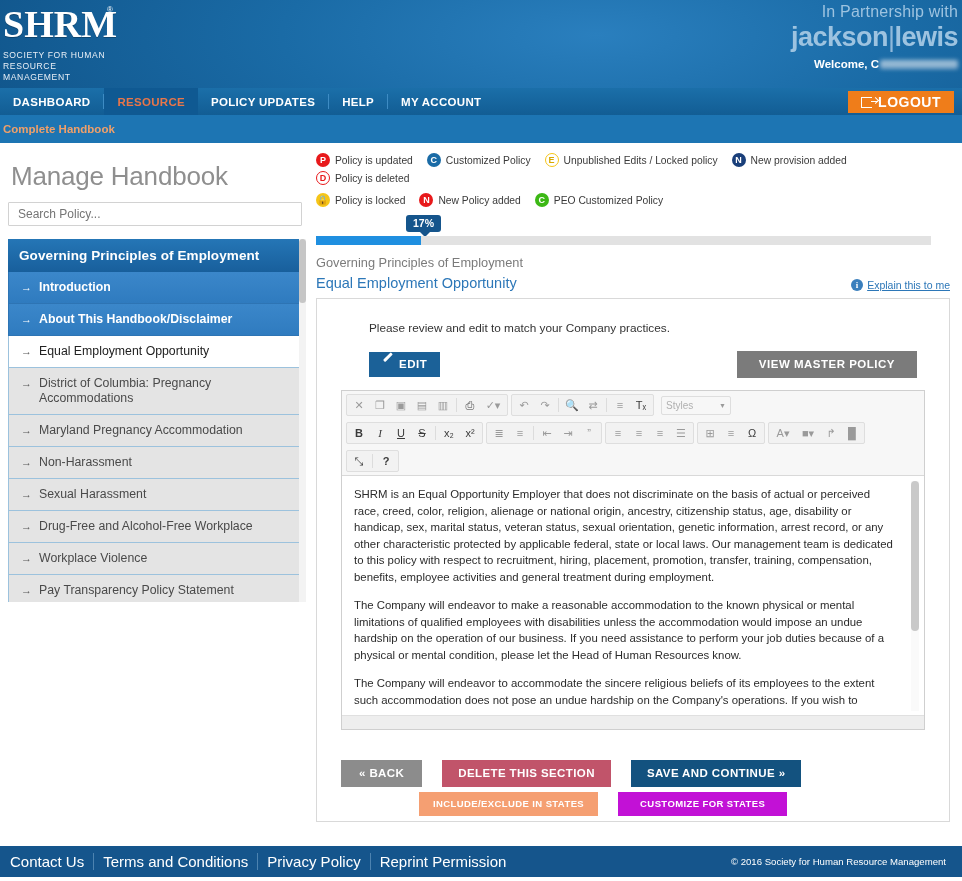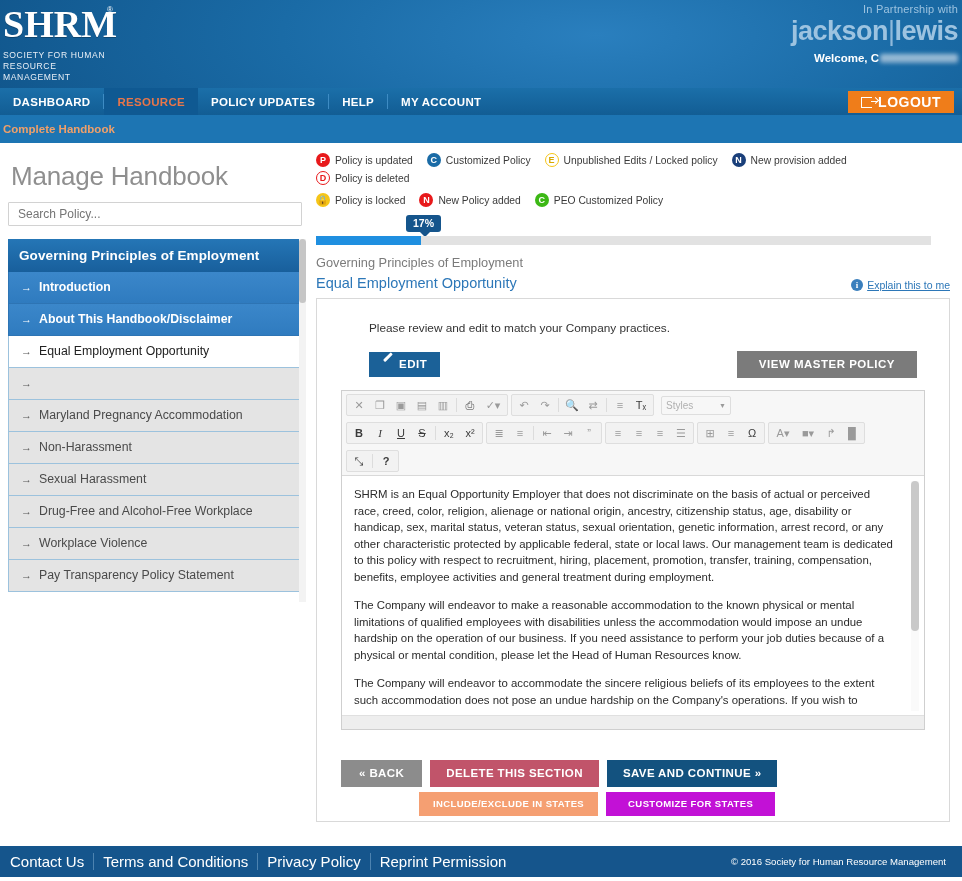--- a/index.html
+++ b/index.html
@@ -56,21 +56,21 @@
     font-size: 8.6px;
     letter-spacing: 0.6px;
     line-height: 11px;
     font-family: "Liberation Sans", sans-serif;
   }
   .partner {
     position: absolute; right: 4px; top: 3px;
     text-align: right;
   }
   .partner-label {
-    color: #9dc3e0; font-size: 11px; letter-spacing: .2px;
+    color: #9dc3e0; font-size: 16px; letter-spacing: .2px;
   }
   .partner-name {
     font-size: 27px; font-weight: bold; color: #9dc3e0;
     line-height: 30px; margin-top: 1px;
     letter-spacing: -0.5px;
   }
   .partner-name .sep { font-weight: 400; color: #8fb9da; }
   .welcome {
     margin-top: 6px; color: #ffffff; font-size: 11.5px; font-weight: bold;
   }
@@ -369,21 +369,21 @@
     width: 8px; height: 230px; background: #fafafa;
   }
   .ed-scroll-thumb {
     width: 8px; height: 150px; background: #c9c9c9; border-radius: 4px;
   }
   .editor-foot {
     height: 14px; background: #eeeeee; border-top: 1px solid #e0e0e0;
   }
 
   .actions { margin-top: 30px; margin-left: 0; }
-  .act-row { display: flex; gap: 8px; }
+  .act-row { display: flex; gap: 20px; }
   .act-row.second { margin-top: 5px; margin-left: 78px; }
   .act-btn {
     border: none; cursor: pointer; color: #ffffff;
     font-weight: bold; letter-spacing: .4px;
     font-family: "Liberation Sans", sans-serif;
   }
   .act-back { background: #8c8c8c; font-size: 11.5px; padding: 7px 18px 8px; }
   .act-delete { background: #c1546a; font-size: 11.5px; padding: 7px 16px 8px; }
   .act-save { background: #13527f; font-size: 11.5px; padding: 7px 16px 8px; }
   .act-include { background: #f59f72; font-size: 9.5px; padding: 6px 14px 7px; }
@@ -466,20 +466,21 @@
         <div class="menu-item sel-blue">
           <span class="arw">→</span>
           <span>About This Handbook/Disclaimer</span>
         </div>
         <div class="menu-item current">
           <span class="arw">→</span>
           <span>Equal Employment Opportunity</span>
         </div>
         <div class="menu-item">
           <span class="arw">→</span>
+          <span>District of Columbia: Pregnancy Accommodations</span>
         </div>
         <div class="menu-item">
           <span class="arw">→</span>
           <span>Maryland Pregnancy Accommodation</span>
         </div>
         <div class="menu-item">
           <span class="arw">→</span>
           <span>Non-Harassment</span>
         </div>
         <div class="menu-item">

